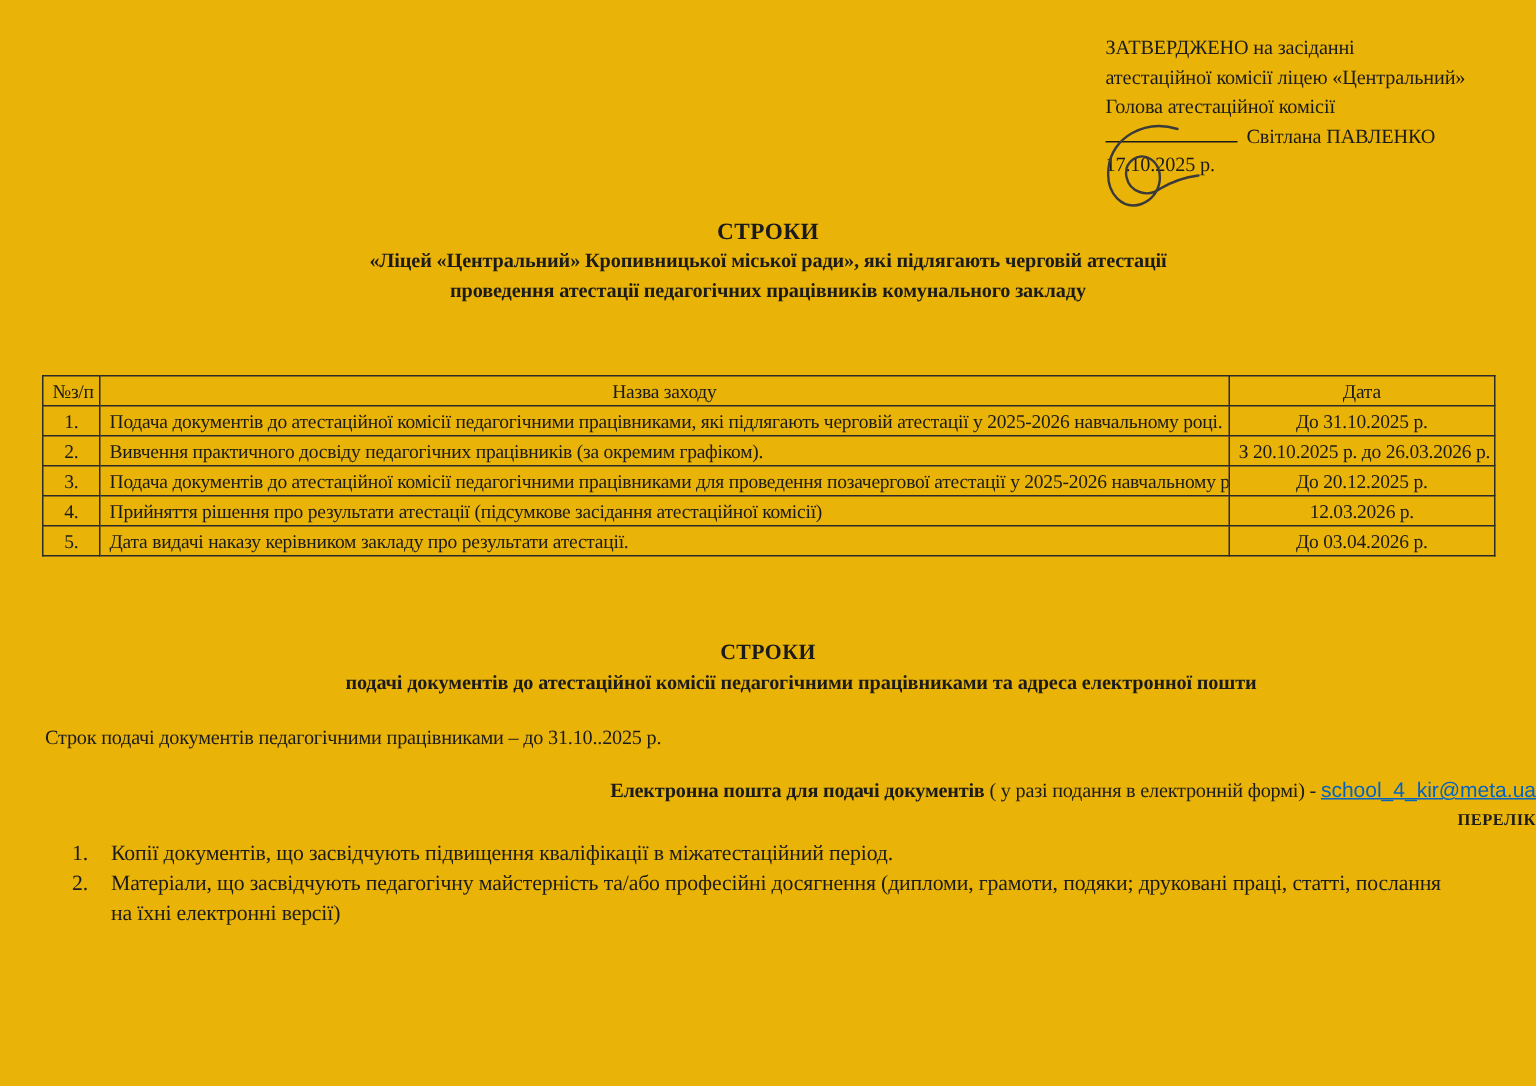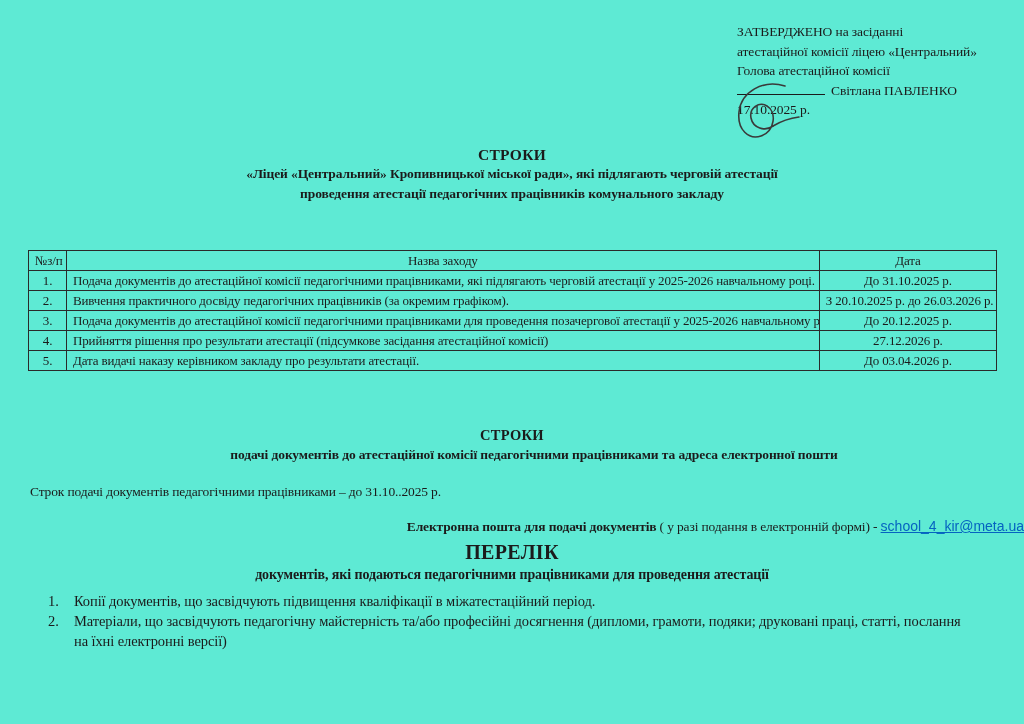--- a/index.html
+++ b/index.html
@@ -2,21 +2,21 @@
 <html><head>
 <meta charset="utf-8">
 <style>
   * { margin: 0; padding: 0; box-sizing: border-box; }
   html, body { width: 1024px; height: 724px; background: #ffffff; overflow: hidden; }
   body {
     font-family: "Liberation Serif", "DejaVu Serif", serif;
     color: #1b1b1b;
     position: relative;
   }
-  .page { position: relative; width: 1024px; height: 724px; background: #5eead4; }
+  .page { position: relative; width: 1024px; height: 724px; background: #eab308; }
 
   
   .approval {
     position: absolute; left: 737px; top: 22px; width: 280px;
     font-size: 13.5px; line-height: 19.5px; letter-spacing: -0.1px;
   }
   .approval .sig-line {
     display: inline-block; width: 88px; border-bottom: 1px solid #1b1b1b;
     height: 13px; margin-right: 6px; vertical-align: baseline;
   }
@@ -53,21 +53,21 @@
   }
   .s2-email { text-align: right; margin: 18px 0 0 30px; font-size: 13.5px; letter-spacing: -0.15px; }
   .s2-email .bold { font-weight: bold; }
   .email-link {
     font-family: "Liberation Sans", "DejaVu Sans", sans-serif;
     font-size: 14px; color: #0563c1; text-decoration: underline; letter-spacing: 0;
   }
 
   
   .section3 { position: absolute; left: 0; top: 541px; width: 1024px; }
-  .section3 .h-title { font-size: 20px; font-weight: bold; text-align: center; letter-spacing: 0.3px; }
+  .section3 .h-title { font-size: 11px; font-weight: bold; text-align: right; letter-spacing: 0.3px; }
   .section3 .h-sub { text-align: center; font-size: 14px; margin-top: 1px; }
   .doc-list { margin: 6px 0 0 48px; width: 930px; }
   .doc-item { display: flex; font-size: 14.5px; line-height: 20px; letter-spacing: -0.1px; }
   .doc-item .li-num { width: 26px; flex: 0 0 26px; }
   .doc-item .li-text { flex: 1; }
 </style>
 </head>
 <body>
 
 <div class="page">
@@ -112,42 +112,41 @@
         <td class="col-date">З 20.10.2025 р. до 26.03.2026 р.</td>
       </tr>
       <tr>
         <td class="col-num">3.</td>
         <td class="col-act">Подача документів до атестаційної комісії  педагогічними працівниками для проведення позачергової атестації у 2025-2026 навчальному році.</td>
         <td class="col-date">До 20.12.2025 р.</td>
       </tr>
       <tr>
         <td class="col-num">4.</td>
         <td class="col-act">Прийняття рішення про результати атестації (підсумкове засідання атестаційної комісії)</td>
-        <td class="col-date">27.12.2026 р.</td>
+        <td class="col-date">12.03.2026 р.</td>
       </tr>
       <tr>
         <td class="col-num">5.</td>
         <td class="col-act">Дата видачі наказу керівником закладу про результати атестації.</td>
         <td class="col-date">До 03.04.2026 р.</td>
       </tr>
     </tbody>
   </table>
 
   <div class="section2">
     <div class="h-title">СТРОКИ</div>
     <div class="h-sub">подачі документів до атестаційної комісії педагогічними  працівниками та адреса електронної пошти</div>
     <div class="s2-deadline">Строк подачі документів педагогічними працівниками – до 31.10..2025 р.</div>
     <div class="s2-email">
       <span class="bold">Електронна пошта  для подачі документів</span><span> ( у разі подання в електронній формі) - </span><a href="#" class="email-link">school_4_kir@meta.ua</a>
     </div>
   </div>
 
   <div class="section3">
     <div class="h-title">ПЕРЕЛІК</div>
-    <div class="h-sub">документів, які подаються педагогічними працівниками для проведення атестації</div>
     <div class="doc-list">
       <div class="doc-item">
         <span class="li-num">1.</span>
         <span class="li-text">Копії документів, що засвідчують підвищення кваліфікації в міжатестаційний період.</span>
       </div>
       <div class="doc-item">
         <span class="li-num">2.</span>
         <span class="li-text">Матеріали, що засвідчують педагогічну майстерність та/або професійні досягнення (дипломи, грамоти, подяки; друковані праці, статті, послання на їхні електронні версії)</span>
       </div>
     </div>

